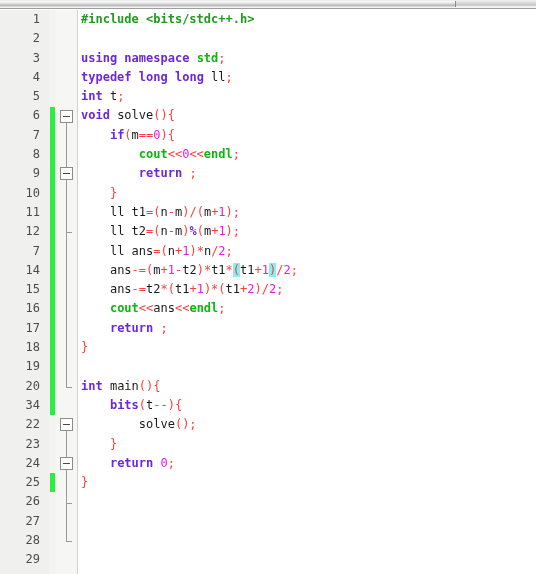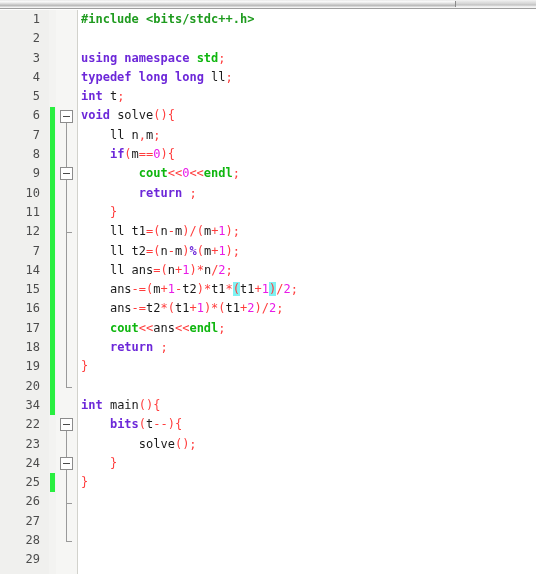--- a/index.html
+++ b/index.html
@@ -213,35 +213,35 @@
       <div class="fold-end" style="top: 492.5px;"></div>
     </div>
 
   <div id="code-surface">
       <div class="code-line"><span class="t-pre">#include &lt;bits/stdc++.h&gt;</span></div>
       <div class="code-line">&nbsp;</div>
       <div class="code-line"><span class="t-kw">using</span><span class="t-plain"> </span><span class="t-kw">namespace</span><span class="t-plain"> </span><span class="t-io">std</span><span class="t-op">;</span></div>
       <div class="code-line"><span class="t-kw">typedef</span><span class="t-plain"> </span><span class="t-kw">long</span><span class="t-plain"> </span><span class="t-kw">long</span><span class="t-plain"> </span><span class="t-plain">ll</span><span class="t-op">;</span></div>
       <div class="code-line"><span class="t-kw">int</span><span class="t-plain"> </span><span class="t-plain">t</span><span class="t-op">;</span></div>
       <div class="code-line"><span class="t-kw">void</span><span class="t-plain"> </span><span class="t-plain">solve</span><span class="t-op">(){</span></div>
-      <div class="code-line"><span class="t-plain">    </span><span class="t-plain">ll</span><span class="t-plain"> </span><span class="t-plain">n</span><span class="t-op">,</span><span class="t-plain">m</span><span class="t-op">;</span></div>
       <div class="code-line"><span class="t-plain">    </span><span class="t-kw">if</span><span class="t-op">(</span><span class="t-plain">m</span><span class="t-op">==</span><span class="t-num">0</span><span class="t-op">){</span></div>
       <div class="code-line"><span class="t-plain">        </span><span class="t-io">cout</span><span class="t-op">&lt;&lt;</span><span class="t-num">0</span><span class="t-op">&lt;&lt;</span><span class="t-io">endl</span><span class="t-op">;</span></div>
       <div class="code-line"><span class="t-plain">        </span><span class="t-kw">return</span><span class="t-plain"> </span><span class="t-op">;</span></div>
       <div class="code-line"><span class="t-plain">    </span><span class="t-op">}</span></div>
       <div class="code-line"><span class="t-plain">    </span><span class="t-plain">ll</span><span class="t-plain"> </span><span class="t-plain">t1</span><span class="t-op">=(</span><span class="t-plain">n</span><span class="t-op">-</span><span class="t-plain">m</span><span class="t-op">)/(</span><span class="t-plain">m</span><span class="t-op">+</span><span class="t-num">1</span><span class="t-op">);</span></div>
       <div class="code-line"><span class="t-plain">    </span><span class="t-plain">ll</span><span class="t-plain"> </span><span class="t-plain">t2</span><span class="t-op">=(</span><span class="t-plain">n</span><span class="t-op">-</span><span class="t-plain">m</span><span class="t-op">)</span><span class="t-kw">%</span><span class="t-op">(</span><span class="t-plain">m</span><span class="t-op">+</span><span class="t-num">1</span><span class="t-op">);</span></div>
       <div class="code-line"><span class="t-plain">    </span><span class="t-plain">ll</span><span class="t-plain"> </span><span class="t-plain">ans</span><span class="t-op">=(</span><span class="t-plain">n</span><span class="t-op">+</span><span class="t-num">1</span><span class="t-op">)*</span><span class="t-plain">n</span><span class="t-op">/</span><span class="t-num">2</span><span class="t-op">;</span></div>
       <div class="code-line"><span class="t-plain">    </span><span class="t-plain">ans</span><span class="t-op">-=(</span><span class="t-plain">m</span><span class="t-op">+</span><span class="t-num">1</span><span class="t-op">-</span><span class="t-plain">t2</span><span class="t-op">)*</span><span class="t-plain">t1</span><span class="t-op">*</span><span class="t-match">(</span><span class="t-plain">t1</span><span class="t-op">+</span><span class="t-num">1</span><span class="t-match">)</span><span class="t-op">/</span><span class="t-num">2</span><span class="t-op">;</span></div>
       <div class="code-line"><span class="t-plain">    </span><span class="t-plain">ans</span><span class="t-op">-=</span><span class="t-plain">t2</span><span class="t-op">*(</span><span class="t-plain">t1</span><span class="t-op">+</span><span class="t-num">1</span><span class="t-op">)*(</span><span class="t-plain">t1</span><span class="t-op">+</span><span class="t-num">2</span><span class="t-op">)/</span><span class="t-num">2</span><span class="t-op">;</span></div>
       <div class="code-line"><span class="t-plain">    </span><span class="t-io">cout</span><span class="t-op">&lt;&lt;</span><span class="t-plain">ans</span><span class="t-op">&lt;&lt;</span><span class="t-io">endl</span><span class="t-op">;</span></div>
       <div class="code-line"><span class="t-plain">    </span><span class="t-kw">return</span><span class="t-plain"> </span><span class="t-op">;</span></div>
       <div class="code-line"><span class="t-op">}</span></div>
       <div class="code-line">&nbsp;</div>
       <div class="code-line"><span class="t-kw">int</span><span class="t-plain"> </span><span class="t-plain">main</span><span class="t-op">(){</span></div>
       <div class="code-line"><span class="t-plain">    </span><span class="t-kw">bits</span><span class="t-op">(</span><span class="t-plain">t</span><span class="t-op">--</span><span class="t-op">){</span></div>
       <div class="code-line"><span class="t-plain">        </span><span class="t-plain">solve</span><span class="t-op">();</span></div>
       <div class="code-line"><span class="t-plain">    </span><span class="t-op">}</span></div>
+      <div class="code-line"><span class="t-plain">    </span><span class="t-kw">return</span><span class="t-plain"> </span><span class="t-num">0</span><span class="t-op">;</span></div>
       <div class="code-line"><span class="t-op">}</span></div>
       <div class="code-line">&nbsp;</div>
     </div>
 
 </div>
 
 </body></html>

